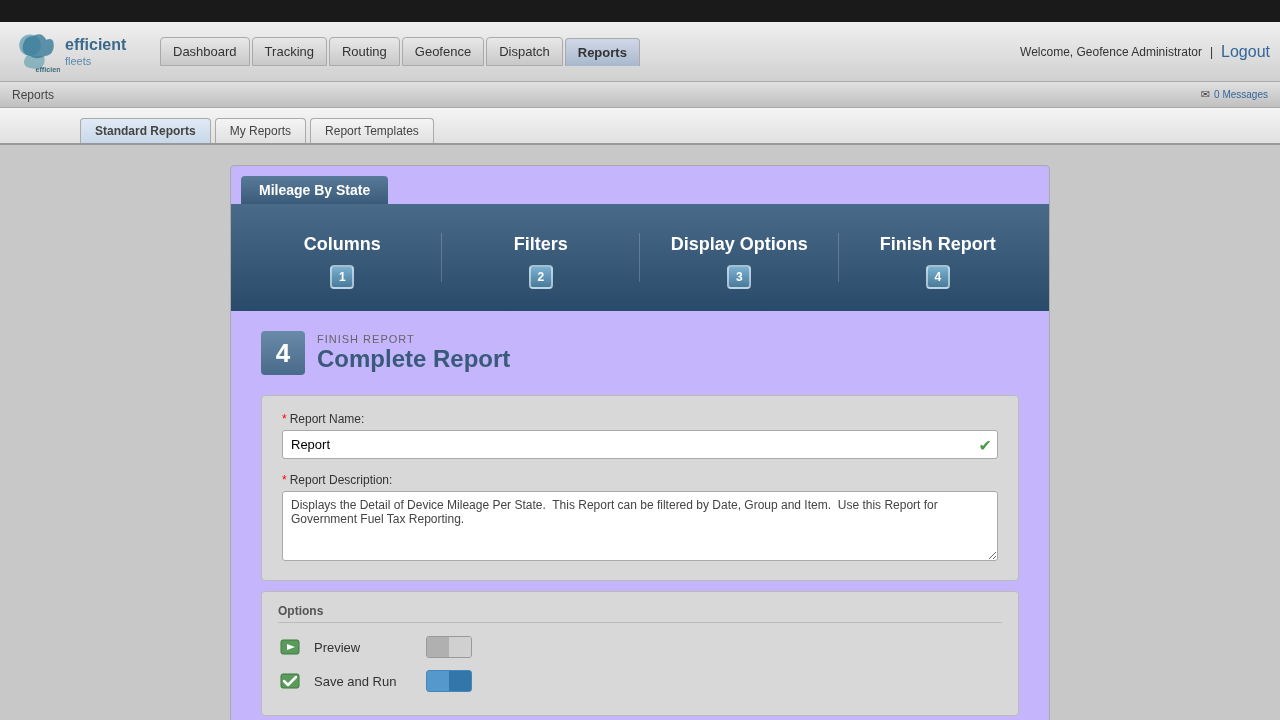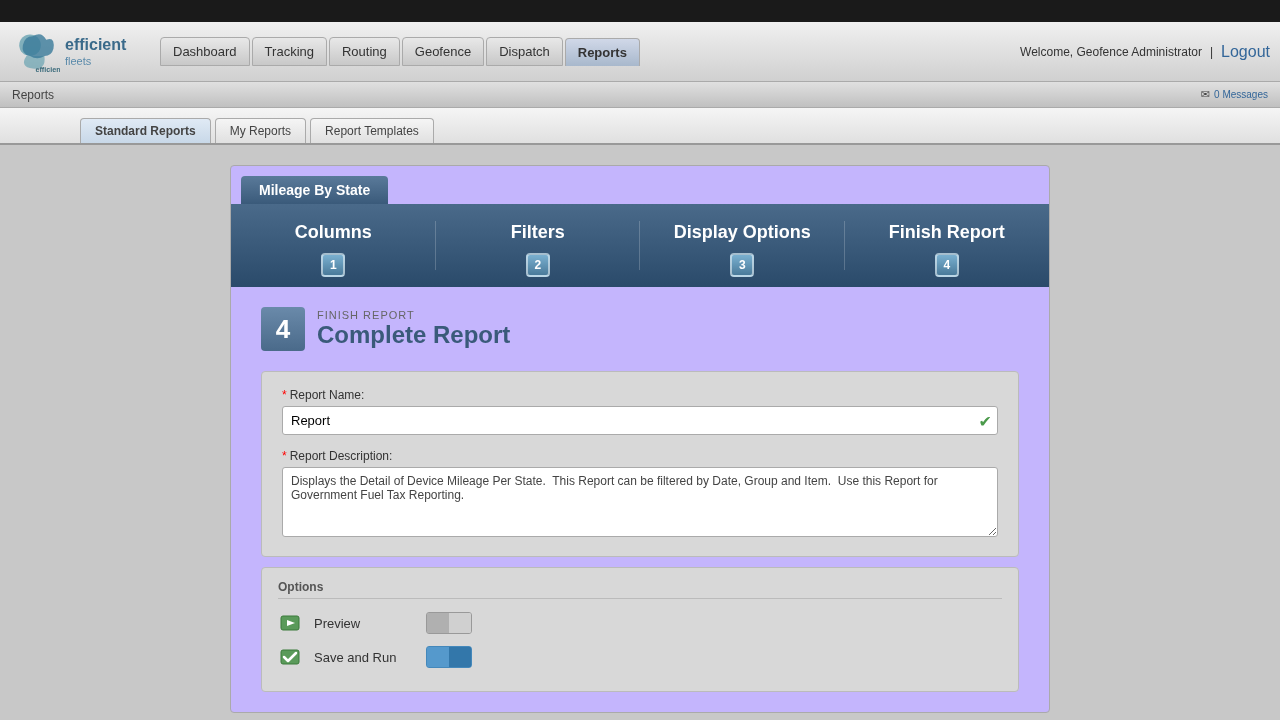--- a/index.html
+++ b/index.html
@@ -126,21 +126,21 @@
       padding: 6px 18px;
       border-radius: 4px 4px 0 0;
       font-size: 14px;
       font-weight: bold;
       margin: 10px 0 0 10px;
     }
 
     
     .step-wizard {
       background: linear-gradient(to bottom, #4a6a8a, #2a4a6a);
-      padding: 0;
+      padding: 12px;
       display: flex;
       justify-content: space-around;
       align-items: stretch;
     }
     .step-item {
       flex: 1;
       text-align: center;
       padding: 18px 10px 10px;
       color: white;
       position: relative;

